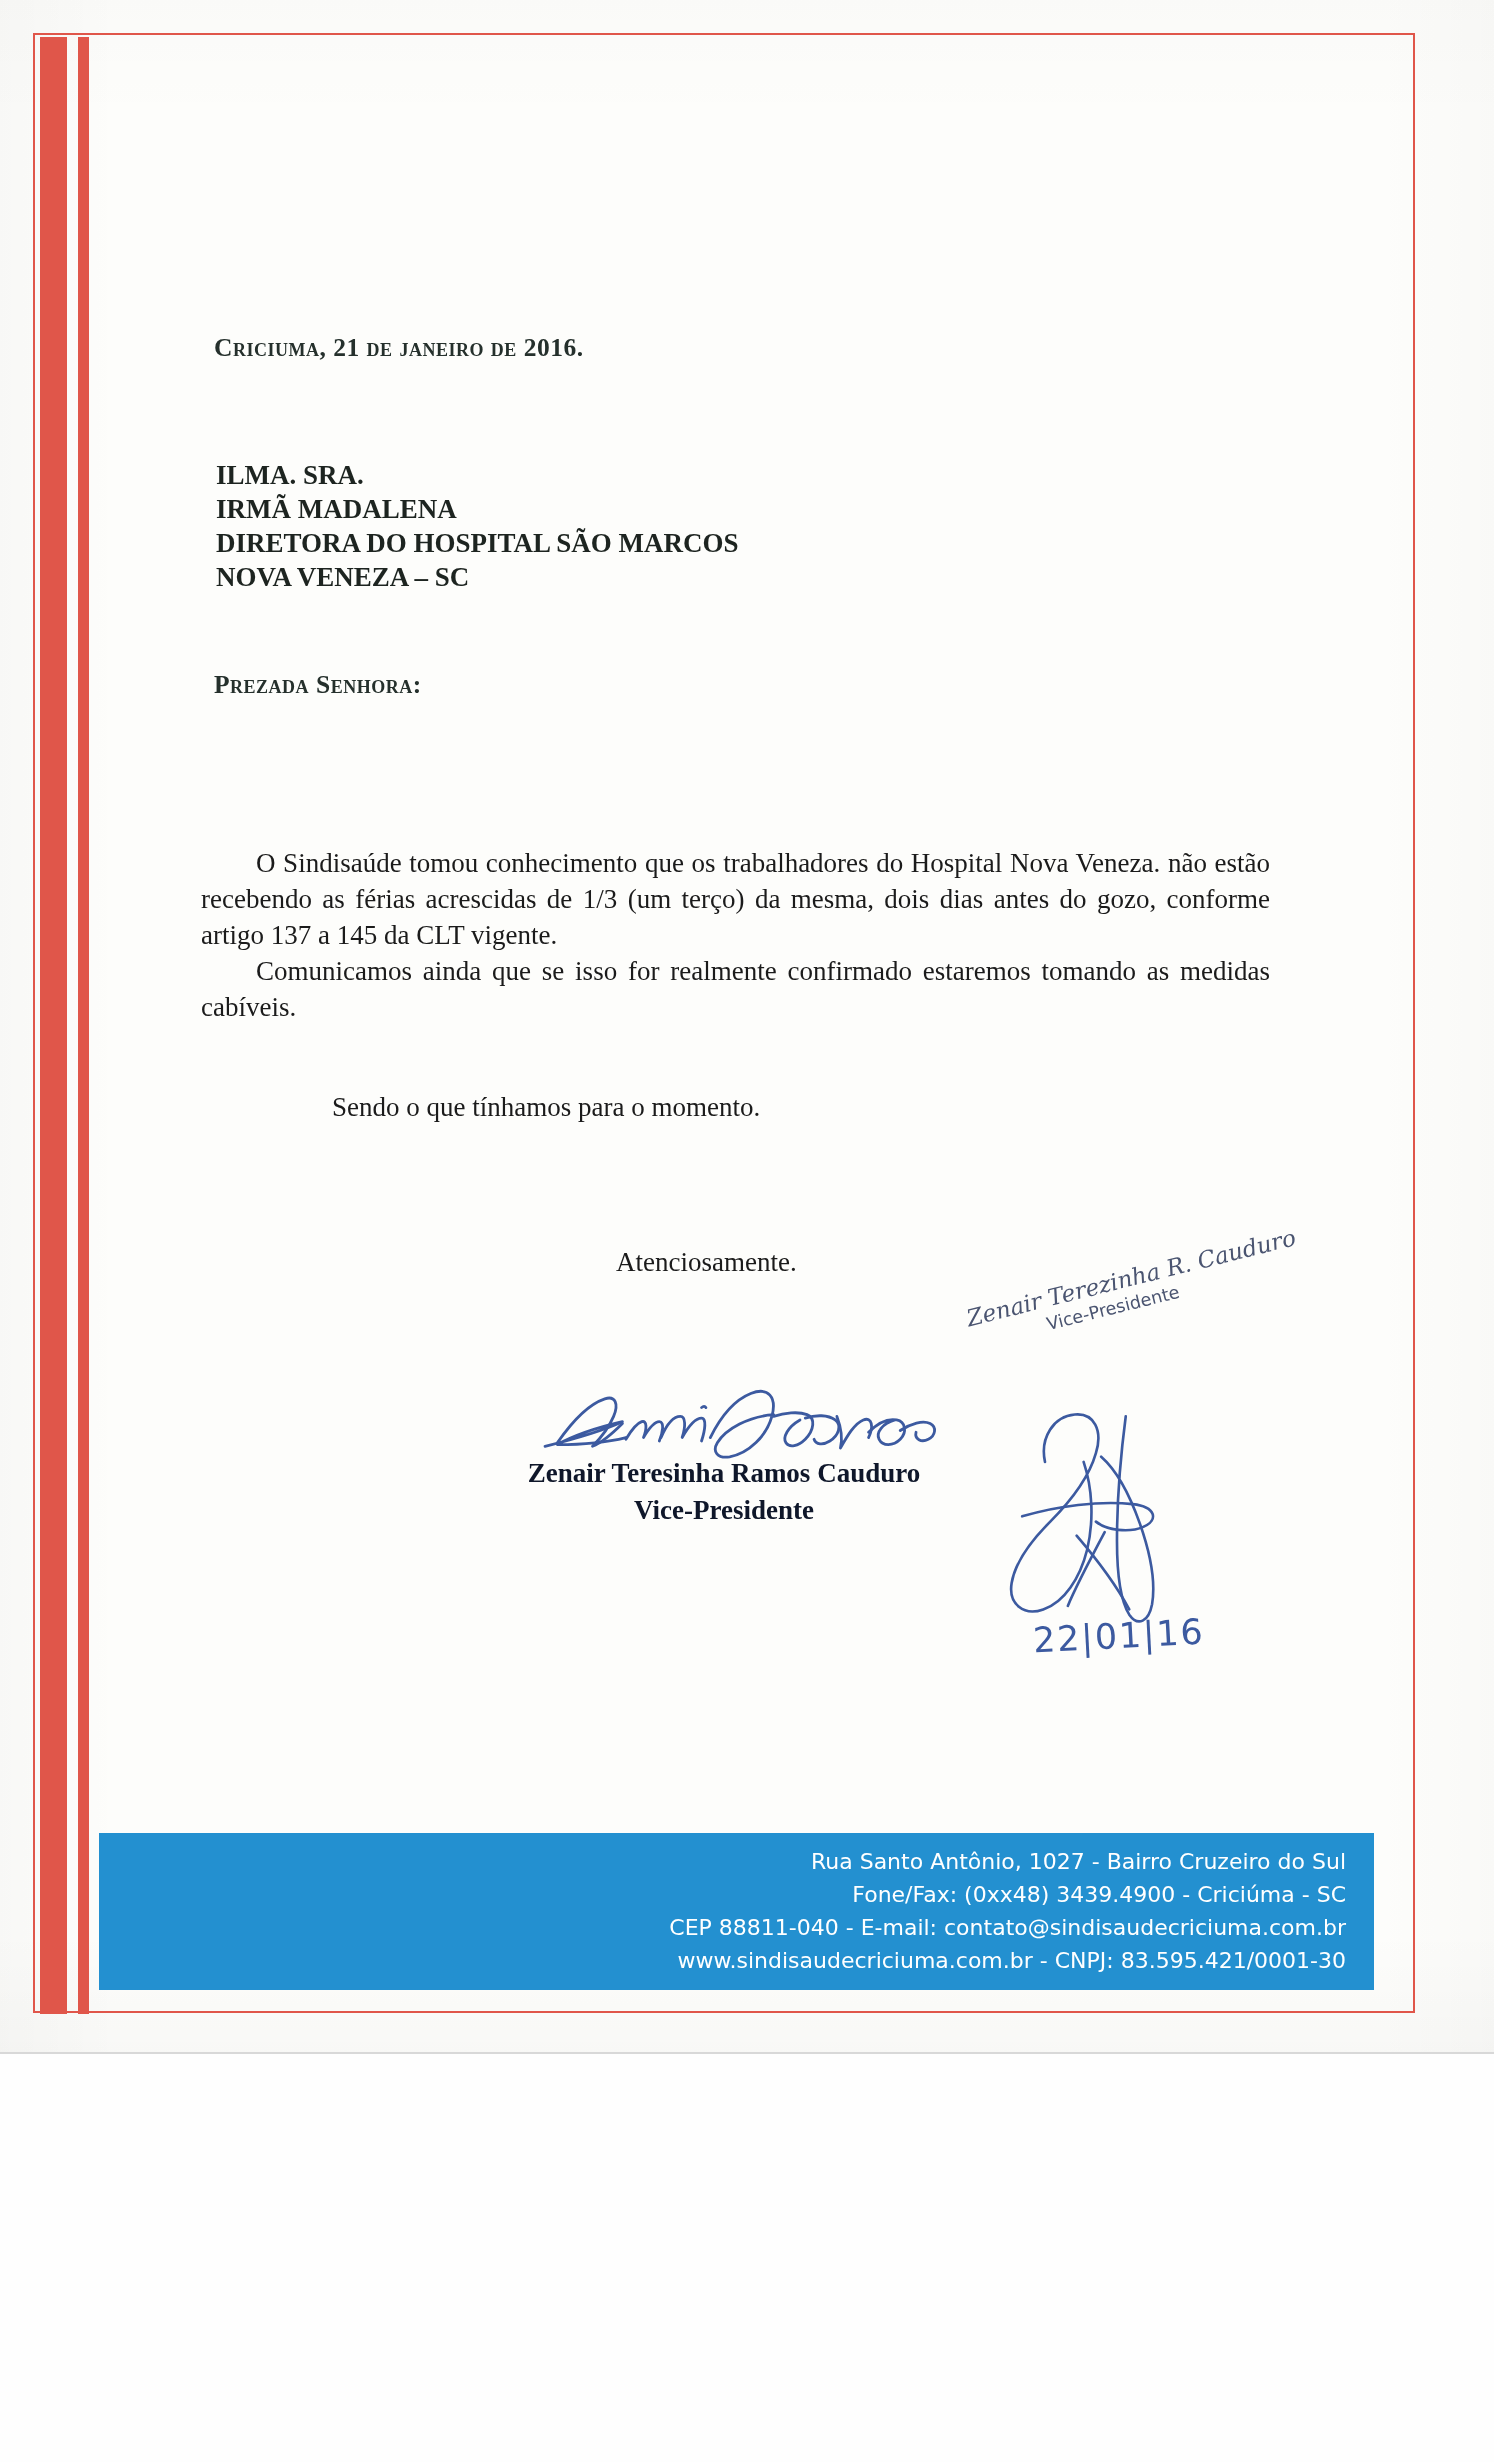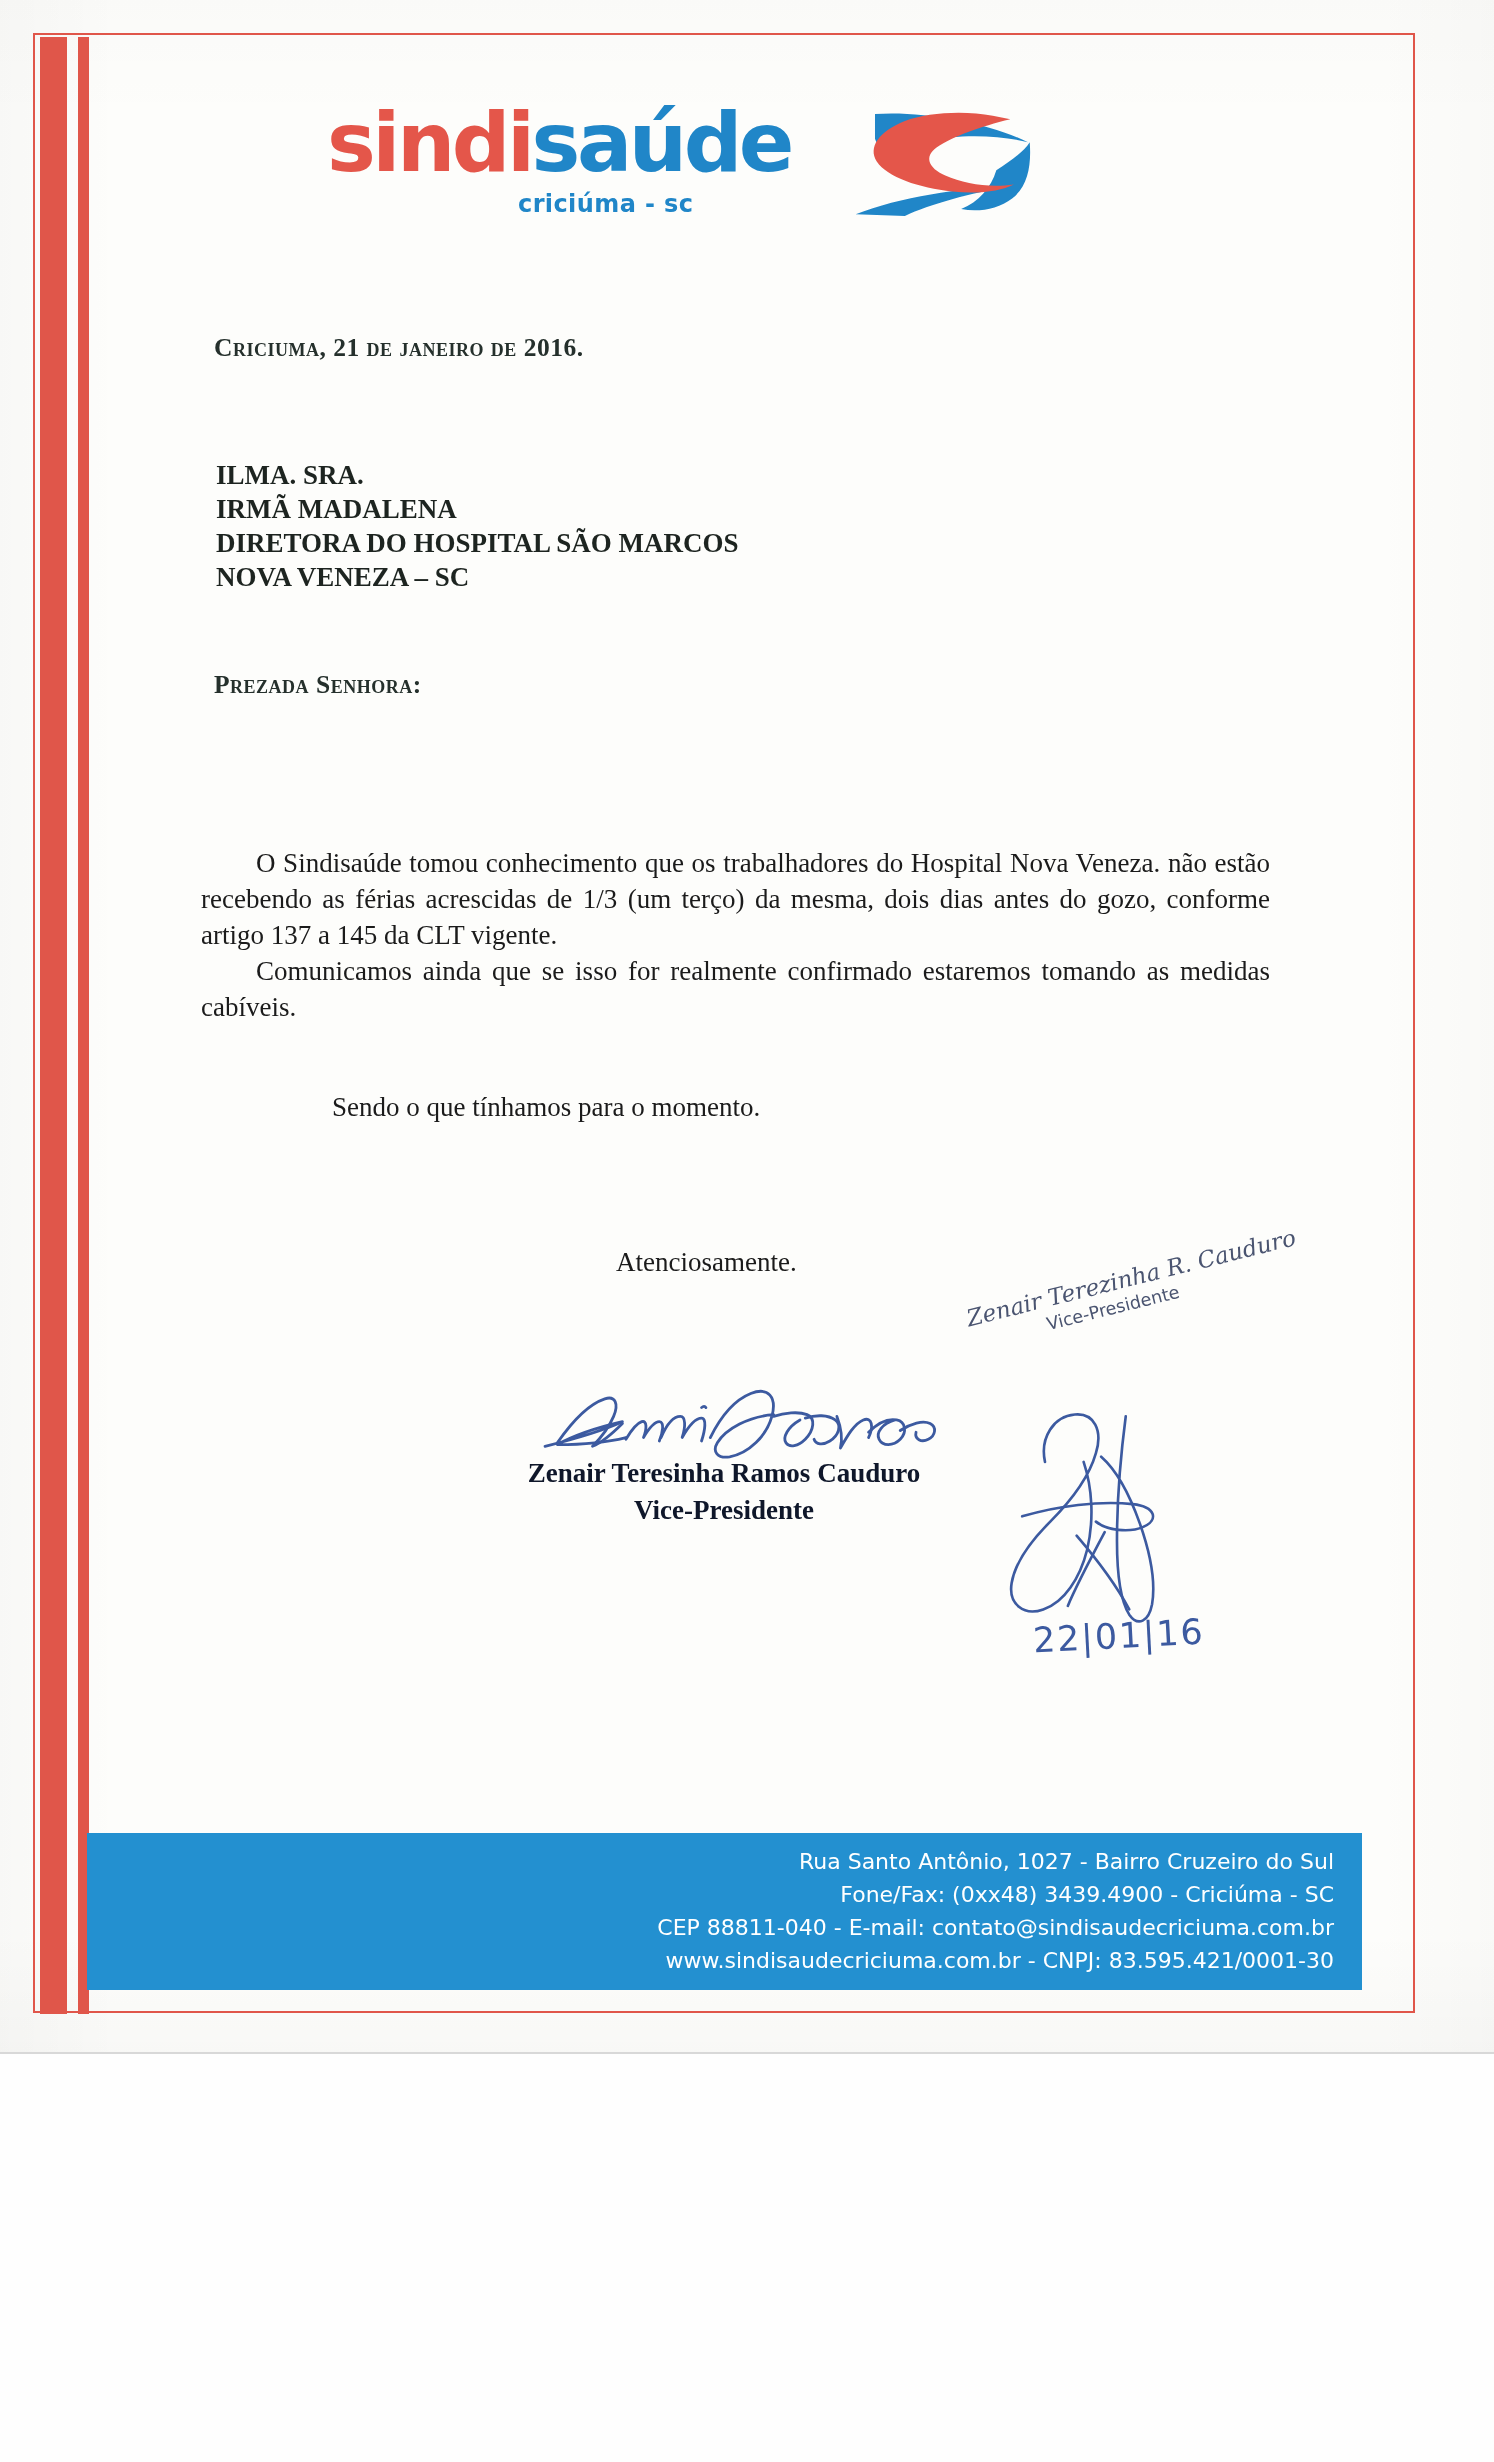--- a/index.html
+++ b/index.html
@@ -242,21 +242,21 @@
     font-family: "DejaVu Sans", sans-serif;
     font-size: 35px;
     color: #3c5aa0;
     transform: rotate(-3deg);
     letter-spacing: 1.8px;
   }
 
   
   .footer {
     position: absolute;
-    left: 87px;
+    left: 99px;
     top: 1833px;
     width: 1275px;
     height: 157px;
     background: #2390d0;
   }
   .footer-lines {
     position: absolute;
     right: 28px;
     top: 12.3px;
     text-align: right;
@@ -273,33 +273,20 @@
 <div class="page">
 
   <div class="sheet">
     <div class="sheet-noise"></div>
   </div>
 
   <div class="frame"></div>
   <div class="bar-thick"></div>
   <div class="bar-thin"></div>
 
-  <div class="logo-wrap">
-    <div class="logo-text">
-      <span class="sindi">sindi</span><span class="saude">saúde</span>
-    </div>
-    <div class="logo-sub">criciúma - sc</div>
-
-    <svg class="logo-mark" viewBox="0 0 240 160">
-      <path d="M58 34 C110 30 188 44 232 66 C200 58 150 56 118 66 C96 74 92 88 104 98 C86 92 62 76 58 62 Z" fill="#2086c8"></path>
-      <path d="M36 148 C86 128 156 118 210 116 C168 124 120 136 92 150 Z" fill="#2086c8"></path>
-      <path d="M196 98 C214 86 228 76 234 66 C236 92 232 116 214 130 C198 142 176 146 156 142 C176 134 190 118 196 98 Z" fill="#2086c8"></path>
-      <path d="M192 36 C160 30 118 32 92 42 C62 54 50 72 60 88 C72 106 108 118 146 122 C176 125 200 122 216 114 C190 118 160 114 138 104 C118 95 114 82 128 72 C146 60 178 48 212 40 Z" fill="#e4564a"></path>
-    </svg>
-  </div>
 
   <div class="date-line">Criciuma, 21 de janeiro de 2016.</div>
 
   <div class="addressee">
     <div>ILMA. SRA.</div>
     <div>IRMÃ MADALENA</div>
     <div>DIRETORA DO HOSPITAL SÃO MARCOS</div>
     <div>NOVA VENEZA – SC</div>
   </div>
 

